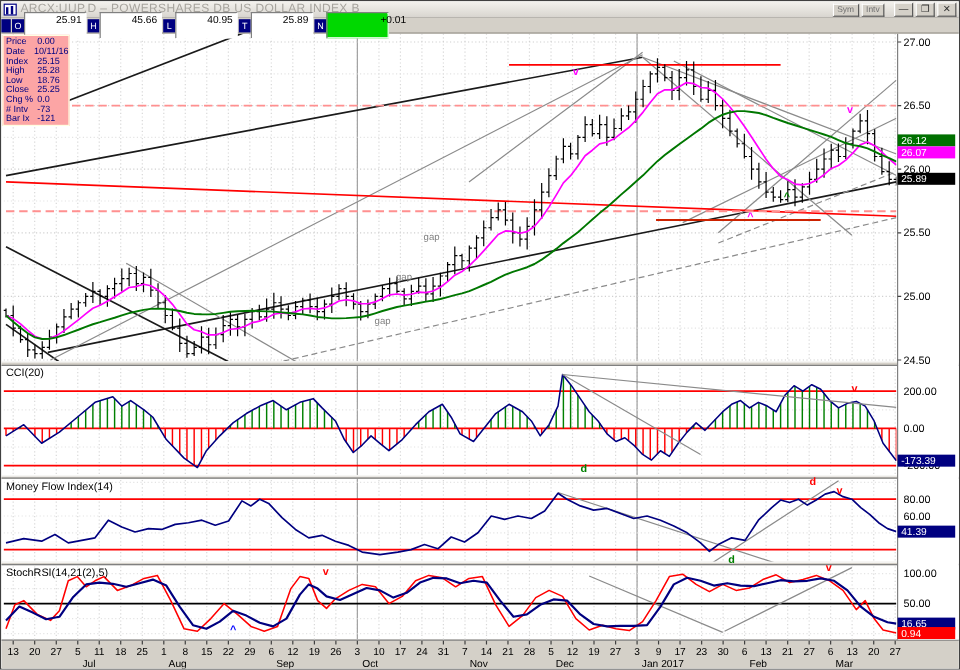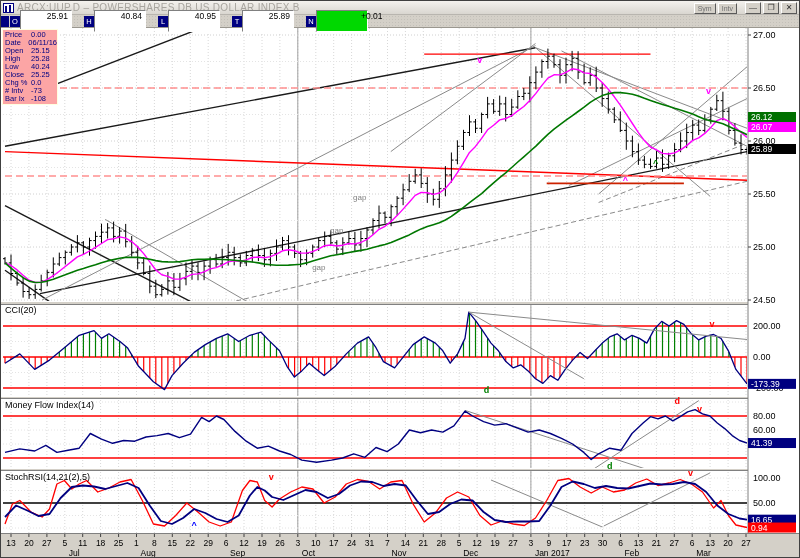--- a/index.html
+++ b/index.html
@@ -21,21 +21,21 @@
     background:#d4d0c8;border:1px solid;border-color:#fff #5a5a5a #5a5a5a #fff;margin-left:2px;}
   .win-btn.first{margin-left:8px;}
   .quoterow{position:absolute;left:0;top:14px;width:100%;height:13px;background:#d4d0c8;
     background-image:radial-gradient(#c3c0b9 20%,transparent 21%);background-size:3px 3px;
     display:flex;align-items:center;border-bottom:1px solid #9a978f;}
   .q-first{width:8px;height:11px;background:#000080;margin-right:1px;flex:0 0 auto;}
   .q-label{width:10px;height:11px;background:#000080;color:#fff;font-size:7.5px;line-height:11px;
     text-align:center;flex:0 0 auto;}
   .q-value{width:52px;height:22px;background:#fff;color:#000;font-size:8.5px;line-height:10px;
     text-align:right;padding-right:3px;border:1px solid;border-color:#808080 #fff #fff #808080;
-    margin-right:12px;flex:0 0 auto;}
+    margin-right:1px;flex:0 0 auto;}
   .q-value.netchg{background:#00d800;padding-left:44px;}
   .infobox{position:absolute;left:1px;top:28px;width:56px;background:#fca5a5;z-index:5;
     padding:1px 0 1px 2px;border:1px solid #ffffe1;}
   .infobox .row{display:flex;height:8px;}
   .infobox .lbl{width:26px;font-size:7.5px;line-height:8px;color:#000080;white-space:nowrap;}
   .infobox .val{font-size:7.5px;line-height:8px;color:#000080;white-space:nowrap;}
   svg{position:absolute;left:0;top:0;}
 </style>
 </head>
 <body>
@@ -455,60 +455,60 @@
       <span class="win-btn">❐</span>
       <span class="win-btn">✕</span>
     </span>
   </div>
 
   <div class="quoterow">
     <span class="q-first"></span>
     <span class="q-label">O</span>
     <span class="q-value">25.91</span>
     <span class="q-label">H</span>
-    <span class="q-value">40.84</span>
+    <span class="q-value">45.66</span>
     <span class="q-label">L</span>
     <span class="q-value">40.95</span>
     <span class="q-label">T</span>
     <span class="q-value">25.89</span>
     <span class="q-label">N</span>
     <span class="q-value netchg">+0.01</span>
   </div>
 
   <div class="infobox">
     <div class="row">
         <span class="lbl">Price</span>
         <span class="val">0.00</span>
       </div>
     <div class="row">
         <span class="lbl">Date</span>
-        <span class="val">06/11/16</span>
-      </div>
-    <div class="row">
-        <span class="lbl">Open</span>
+        <span class="val">10/11/16</span>
+      </div>
+    <div class="row">
+        <span class="lbl">Index</span>
         <span class="val">25.15</span>
       </div>
     <div class="row">
         <span class="lbl">High</span>
         <span class="val">25.28</span>
       </div>
     <div class="row">
         <span class="lbl">Low</span>
-        <span class="val">40.24</span>
+        <span class="val">18.76</span>
       </div>
     <div class="row">
         <span class="lbl">Close</span>
         <span class="val">25.25</span>
       </div>
     <div class="row">
         <span class="lbl">Chg %</span>
         <span class="val">0.0</span>
       </div>
     <div class="row">
         <span class="lbl"># Intv</span>
         <span class="val">-73</span>
       </div>
     <div class="row">
         <span class="lbl">Bar Ix</span>
-        <span class="val">-108</span>
+        <span class="val">-121</span>
       </div>
   </div>
 </div>
 
 </body></html>

